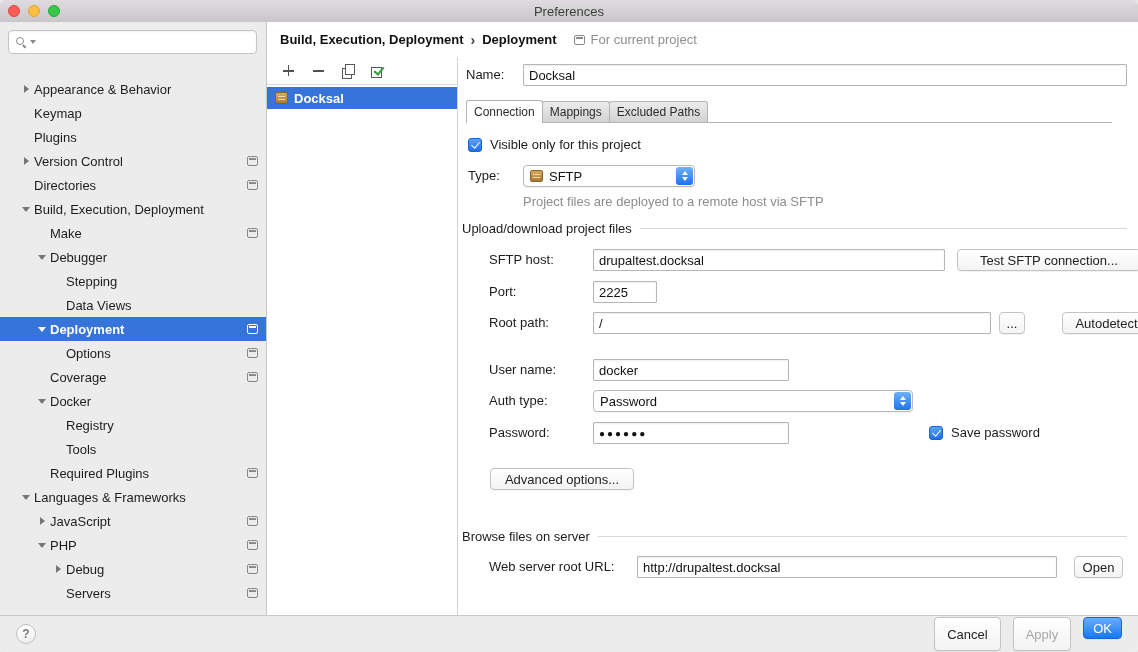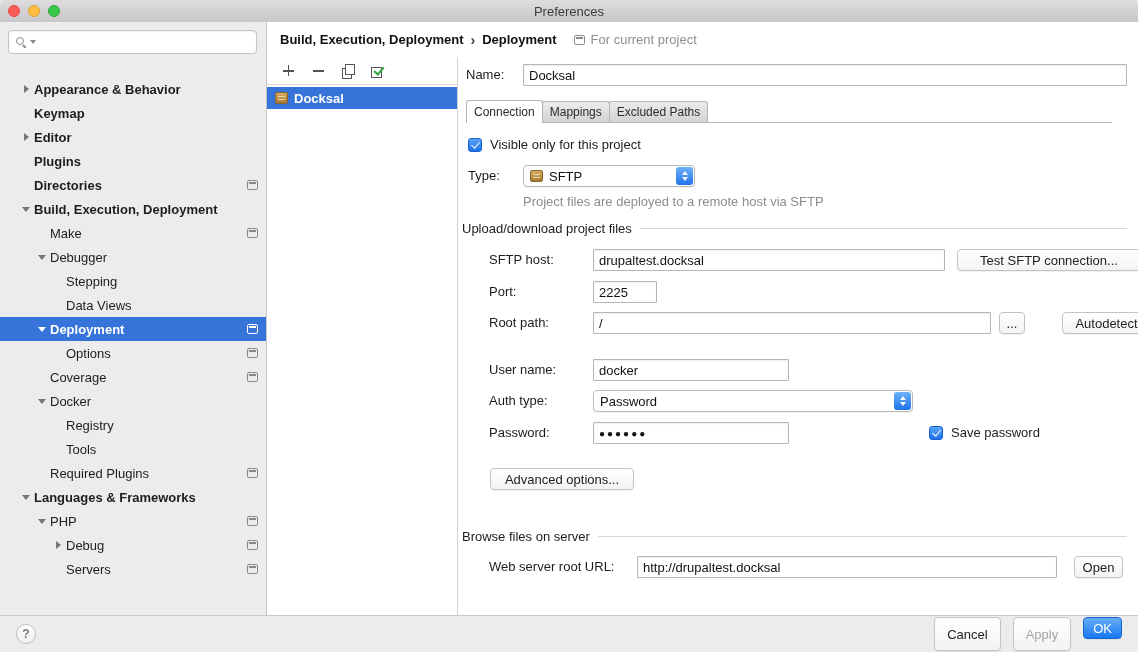--- a/index.html
+++ b/index.html
@@ -19,21 +19,21 @@
   .search-wrap{position:absolute;top:8px;left:8px;right:9px;height:22px;background:#fff;border:1px solid #c4c4c4;border-radius:4px;display:flex;align-items:center;box-shadow:inset 0 1px 2px rgba(0,0,0,.06)}
   .mag{width:12px;height:12px;position:relative;margin-left:6px;flex:0 0 12px}
   .mag::before{content:"";position:absolute;left:1px;top:1px;width:6px;height:6px;border:1.5px solid #8a8a8a;border-radius:50%}
   .mag::after{content:"";position:absolute;left:8px;top:8px;width:4px;height:1.5px;background:#8a8a8a;transform:rotate(45deg);transform-origin:left center}
   .search-caret{margin-left:3px;border-left:3px solid transparent;border-right:3px solid transparent;border-top:4px solid #8a8a8a}
   .search-input{flex:1;border:none;outline:none;background:transparent;height:18px;margin:0 6px;font:13px "Liberation Sans",sans-serif}
 
   .tree{position:absolute;top:55px;left:0;right:0;bottom:0;overflow:hidden}
   .trow{height:24px;display:flex;align-items:center;font-size:13px;color:#1d1d1d;cursor:default}
   .trow.l0{padding-left:18px}.trow.l1{padding-left:34px}.trow.l2{padding-left:50px}
-  .trow.b .tlabel{font-weight:bold}
+  .trow.b .tlabel{font-weight:normal}
   .trow.sel{background:#3674d9;color:#fff}
   .trow.sel .tlabel{font-weight:bold}
   .arrow{width:16px;flex:0 0 16px;display:flex;align-items:center;justify-content:center;color:#767676}
   .trow.sel .arrow{color:#fff}
   .arrow.r::before{content:"";border-left:5px solid currentColor;border-top:4px solid transparent;border-bottom:4px solid transparent}
   .arrow.d::before{content:"";border-top:5px solid currentColor;border-left:4px solid transparent;border-right:4px solid transparent}
   .arrow.none::before{content:""}
   .scope-badge{width:11px;height:10px;border:1px solid #8a8a8a;border-radius:2px;position:relative;flex:0 0 11px;box-sizing:border-box}
   .scope-badge::before{content:"";position:absolute;left:1px;right:1px;top:1px;height:2px;background:#8a8a8a}
   .tree-badge{margin-left:auto;margin-right:8px}
@@ -124,26 +124,27 @@
 
       <div class="trow l0 b">
         <span class="arrow r"></span>
         <span class="tlabel">Appearance &amp; Behavior</span>
       </div>
       <div class="trow l0 b">
         <span class="arrow none"></span>
         <span class="tlabel">Keymap</span>
       </div>
       <div class="trow l0 b">
+        <span class="arrow none"></span>
+        <span class="tlabel">Plugins</span>
+      </div>
+      <div class="trow l0 b">
         <span class="arrow r"></span>
-        <span class="tlabel">Editor</span>
-      </div>
-      <div class="trow l0 b">
-        <span class="arrow none"></span>
-        <span class="tlabel">Plugins</span>
+        <span class="tlabel">Version Control</span>
+        <span class="scope-badge tree-badge"></span>
       </div>
       <div class="trow l0 b">
         <span class="arrow none"></span>
         <span class="tlabel">Directories</span>
         <span class="scope-badge tree-badge"></span>
       </div>
       <div class="trow l0 b">
         <span class="arrow d"></span>
         <span class="tlabel">Build, Execution, Deployment</span>
       </div>
@@ -192,20 +193,25 @@
         <span class="tlabel">Tools</span>
       </div>
       <div class="trow l1">
         <span class="arrow none"></span>
         <span class="tlabel">Required Plugins</span>
         <span class="scope-badge tree-badge"></span>
       </div>
       <div class="trow l0 b">
         <span class="arrow d"></span>
         <span class="tlabel">Languages &amp; Frameworks</span>
+      </div>
+      <div class="trow l1">
+        <span class="arrow r"></span>
+        <span class="tlabel">JavaScript</span>
+        <span class="scope-badge tree-badge"></span>
       </div>
       <div class="trow l1">
         <span class="arrow d"></span>
         <span class="tlabel">PHP</span>
         <span class="scope-badge tree-badge"></span>
       </div>
       <div class="trow l2">
         <span class="arrow r"></span>
         <span class="tlabel">Debug</span>
         <span class="scope-badge tree-badge"></span>

